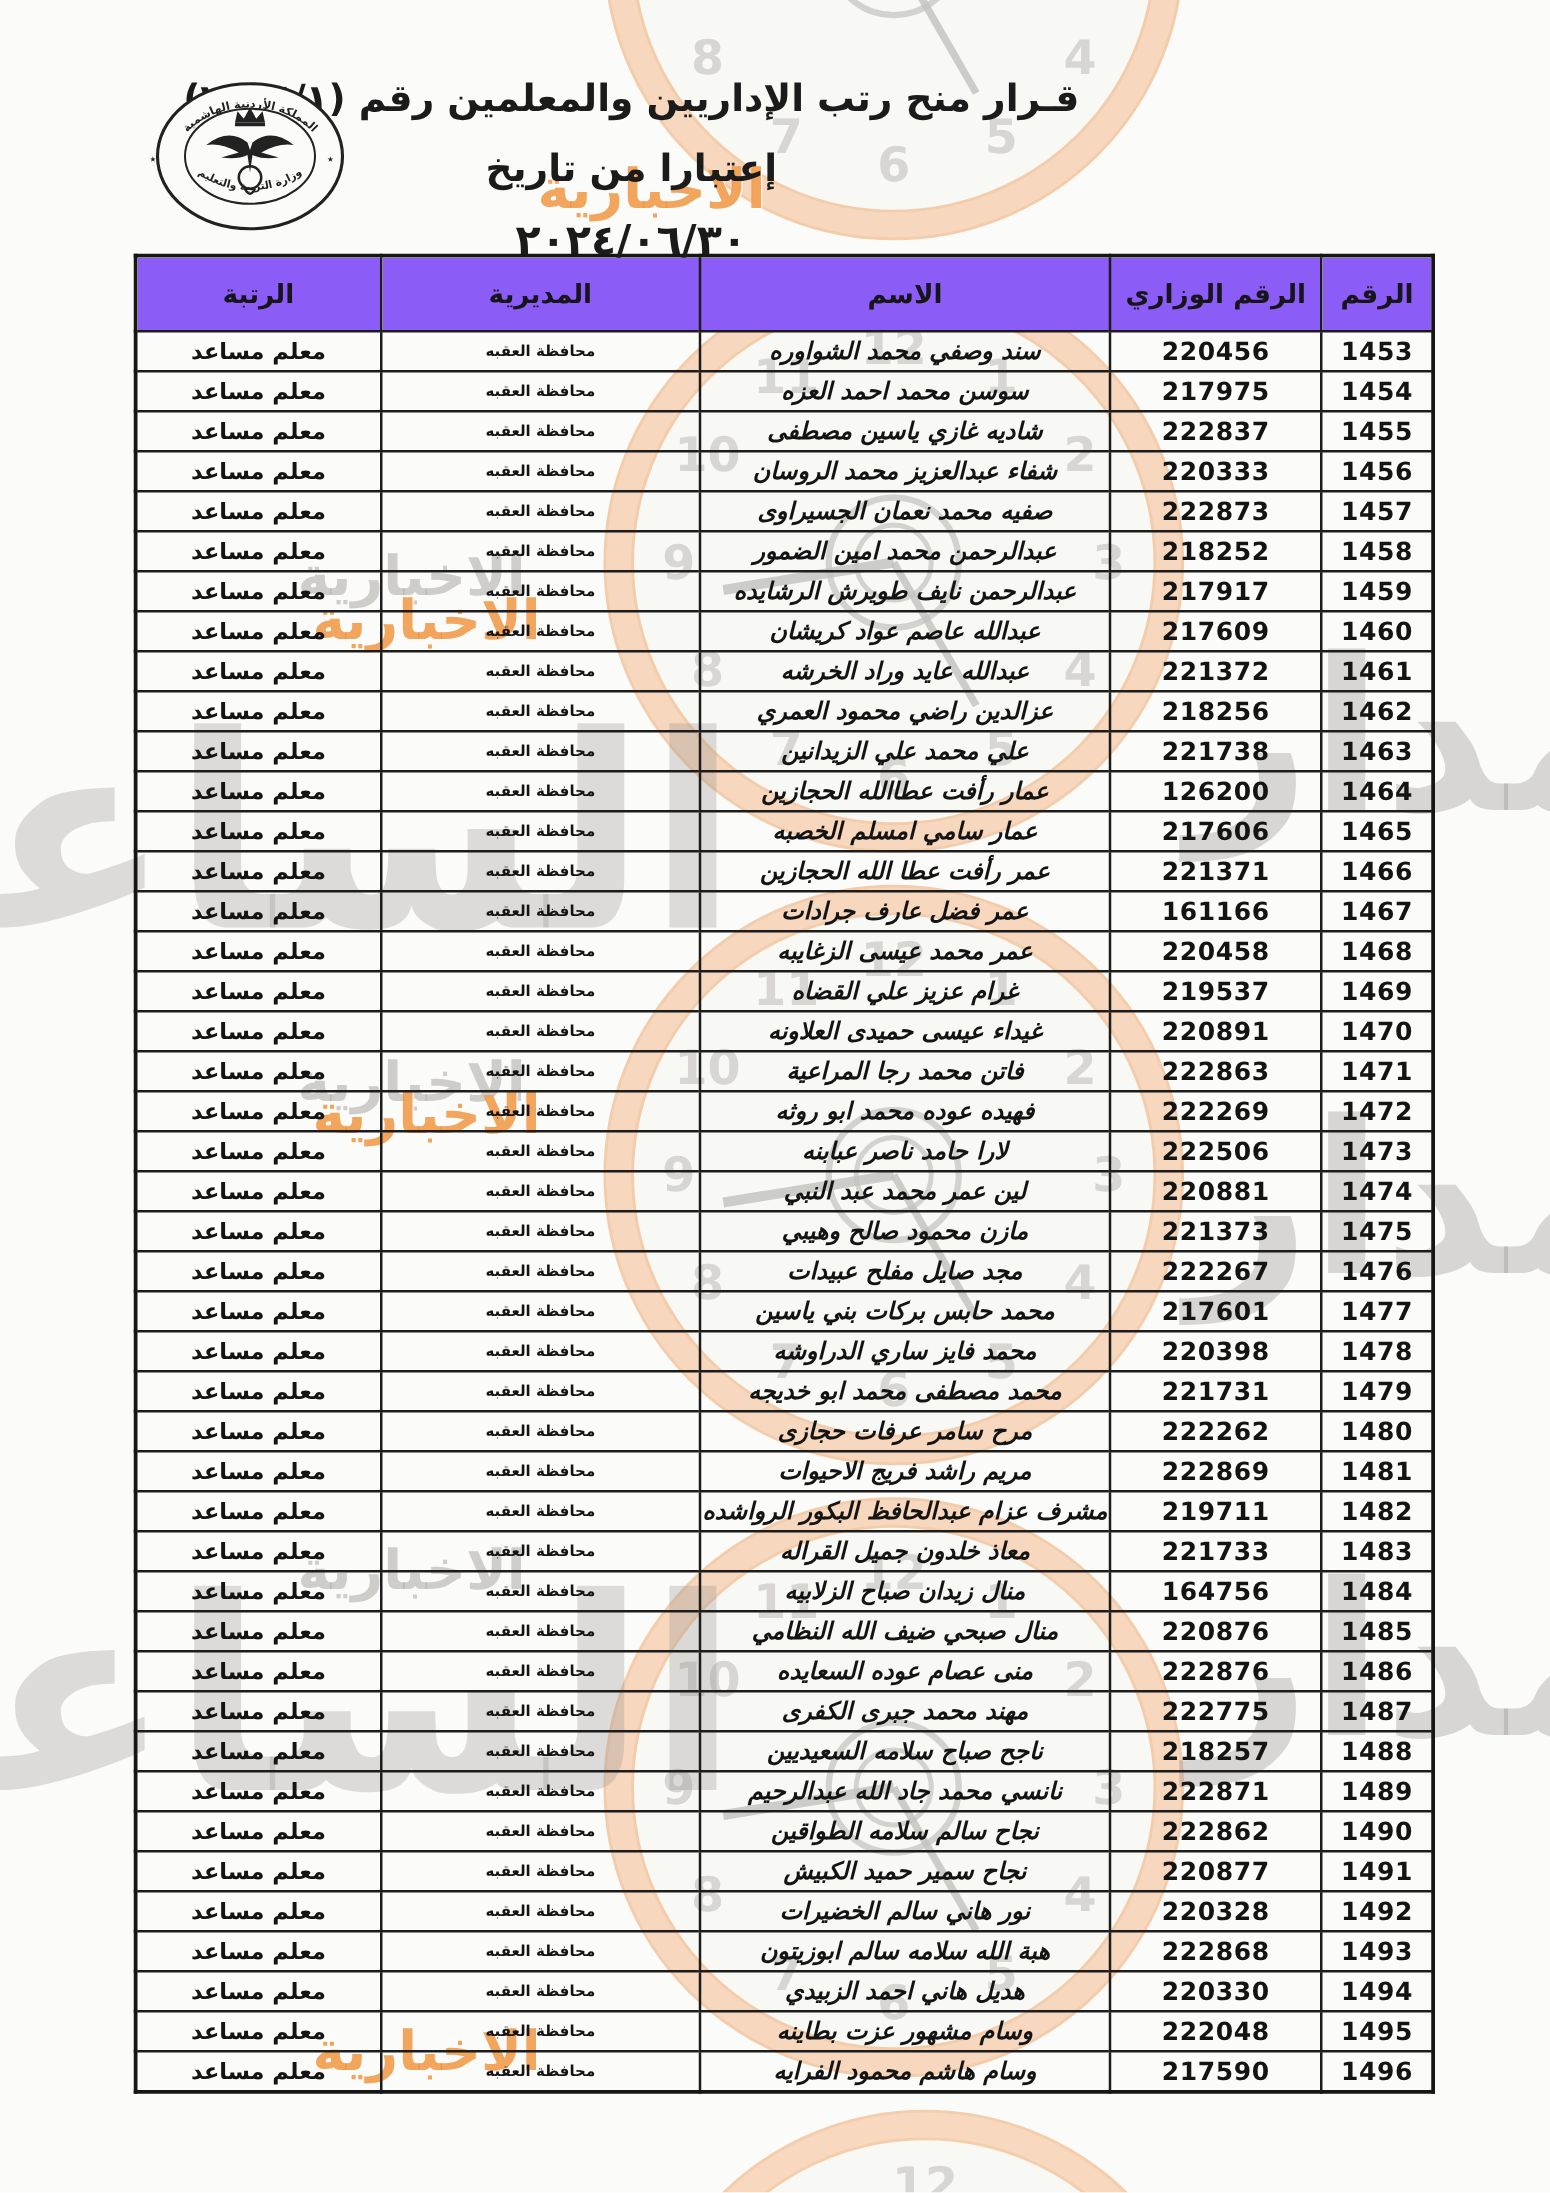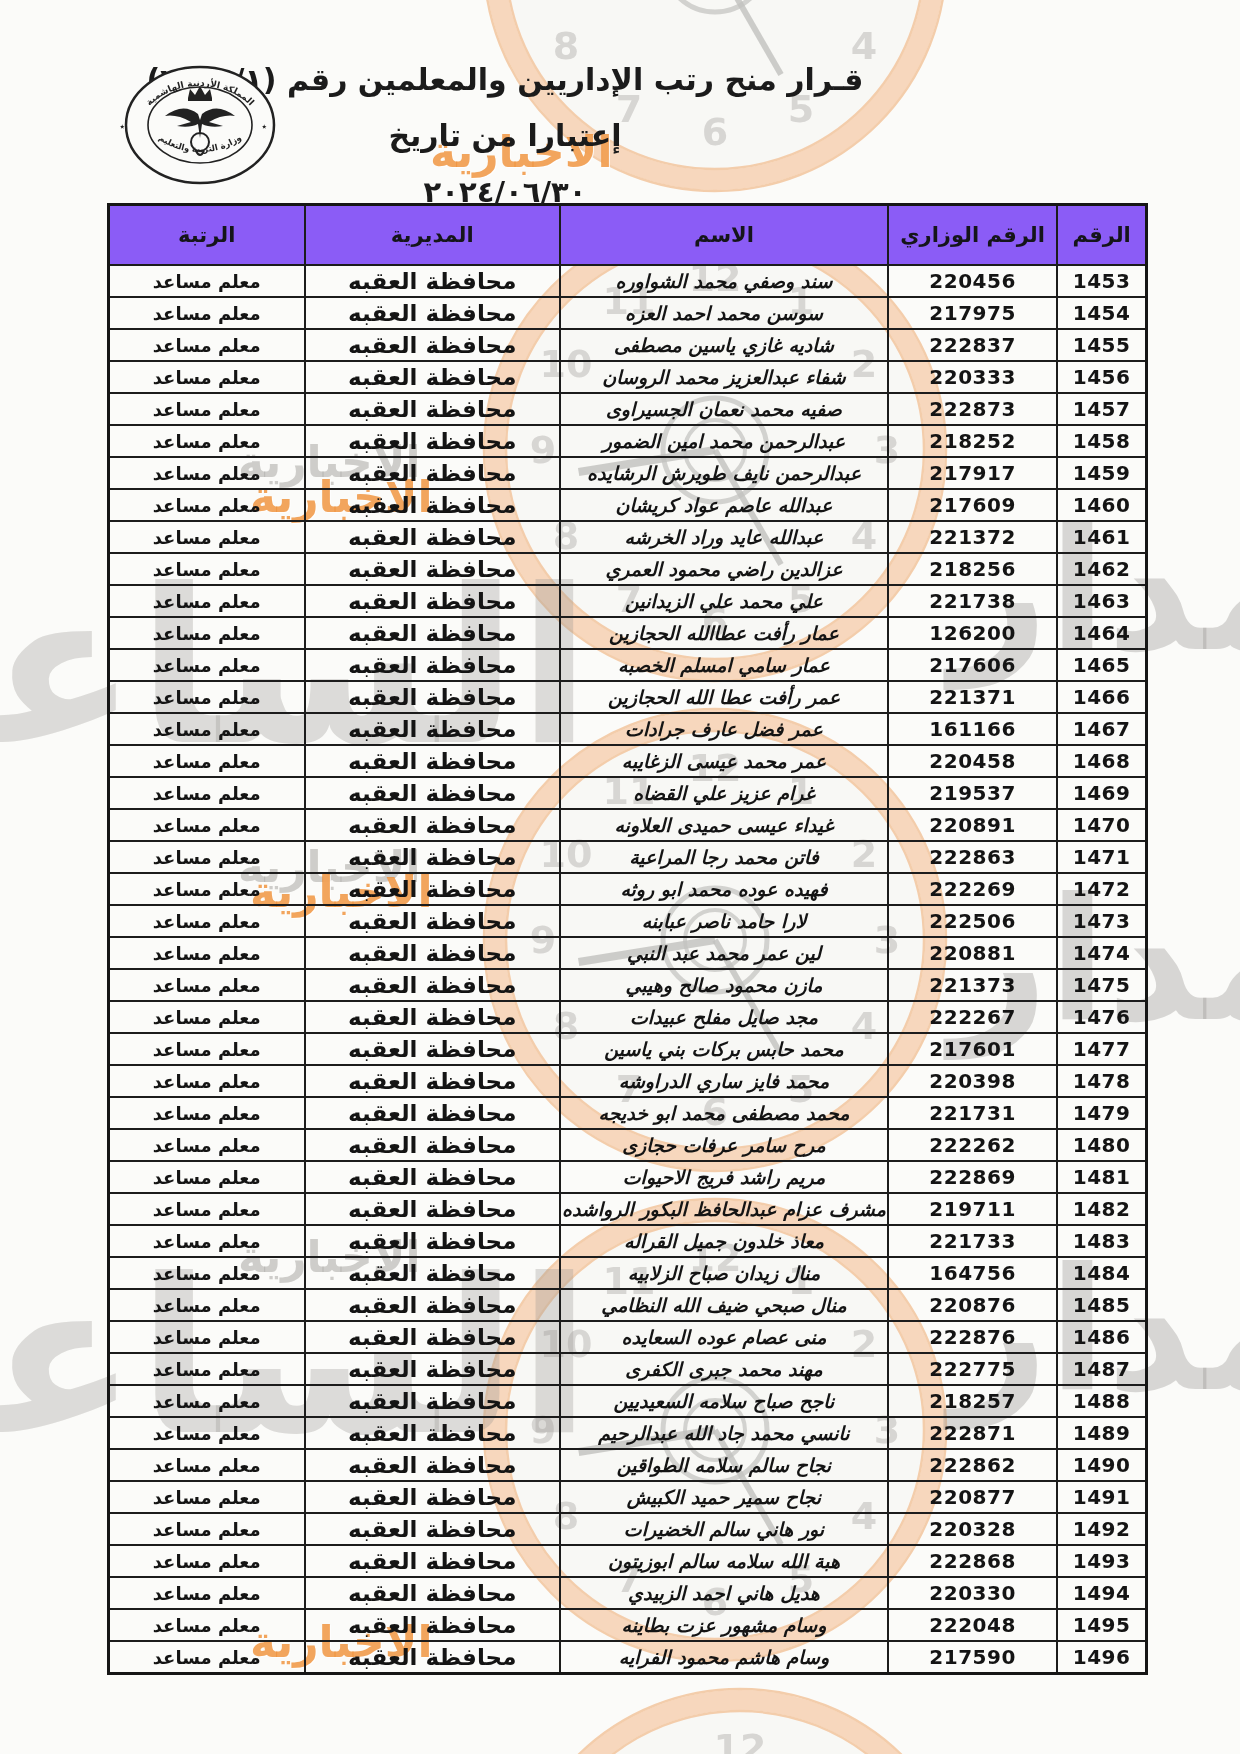--- a/index.html
+++ b/index.html
@@ -22,21 +22,21 @@
   .wm-akhb{font-size:44px;letter-spacing:1px;}
   .wm-akhb.orange{color:rgba(239,143,53,.80);text-shadow:1px 1px 0 rgba(255,255,255,.8);}
   .wm-akhb.gray{color:rgba(150,148,144,.45);}
   
   .doc-header{position:absolute;top:52px;right:0;left:0;z-index:2;}
   .doc-title{
     position:absolute;right:350px;left:120px;top:0;
     text-align:center;font-weight:bold;
     font-size:30px;line-height:56px;color:#1b1b1b;
   }
-  .doc-title .date-line{letter-spacing:7px;font-size:29px;}
+  .doc-title .date-line{letter-spacing:7px;font-size:33px;}
   .ministry-logo{position:absolute;top:12px;left:105px;width:190px;height:122px;}
   
   .decision-table{
     position:absolute;top:203px;right:92px;left:92px;z-index:1;
     border-collapse:collapse;table-layout:fixed;
   }
   .decision-table th,.decision-table td{
     border:2px solid #1c1c1c;
     text-align:center;vertical-align:middle;
     font-weight:bold;overflow:hidden;white-space:nowrap;
@@ -46,21 +46,21 @@
   }
   .decision-table td{height:28px;background:transparent;}
   .decision-table{border:3px solid #161616;}
   col.c-num{width:8.6%;}
   col.c-mid{width:16.3%;}
   col.c-name{width:31.6%;}
   col.c-dir{width:24.6%;}
   col.c-rank{width:18.9%;}
   td.cell-num,td.cell-mid{font-size:20px;font-family:"DejaVu Sans",sans-serif;letter-spacing:.5px;}
   td.cell-name{font-size:19px;font-style:italic;}
-  td.cell-dir{font-size:23px;}
+  td.cell-dir{font-size:12px;}
   td.cell-rank{font-size:18px;text-align:center;}
 </style>
 </head>
 <body>
 
 <div class="page">
 
   <div id="watermark-layer">
       <svg class="wm-clock" style="left:475px;top:-280px" width="480" height="480" viewBox="-240 -240 480 480" xmlns="http://www.w3.org/2000/svg">
     <circle r="220" fill="#f0eeea" fill-opacity="0.55" stroke="#f5b583" stroke-width="20"></circle>

